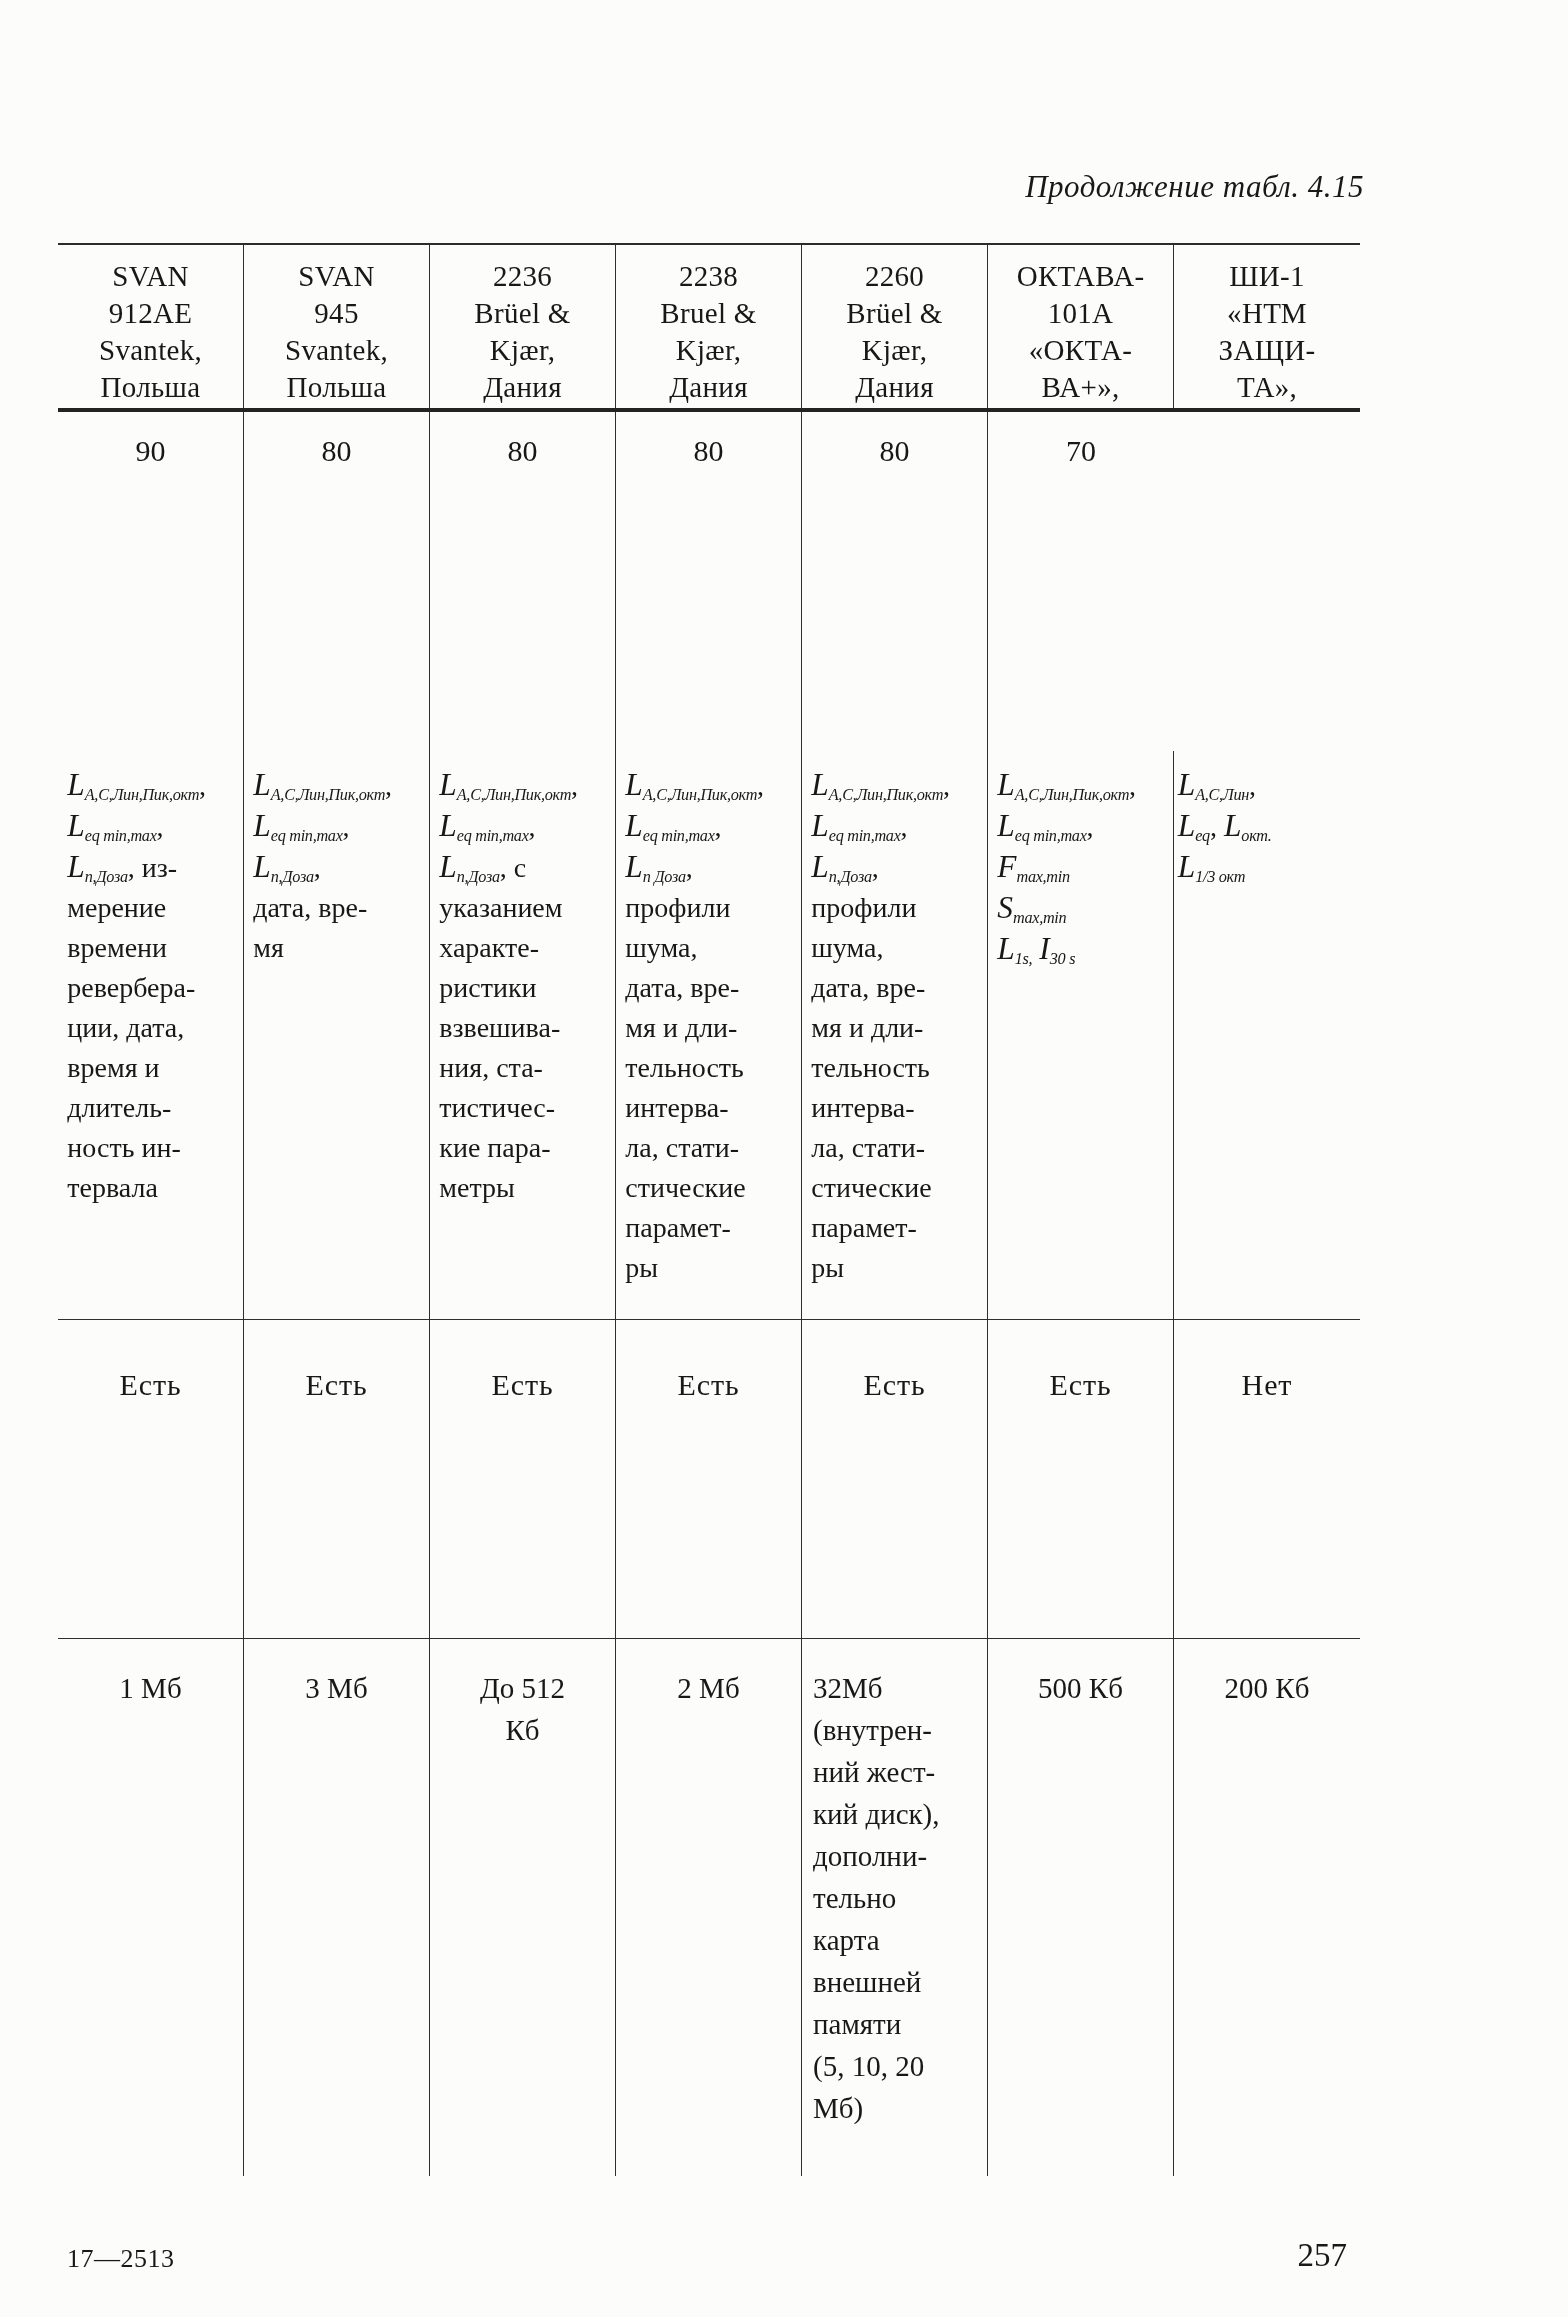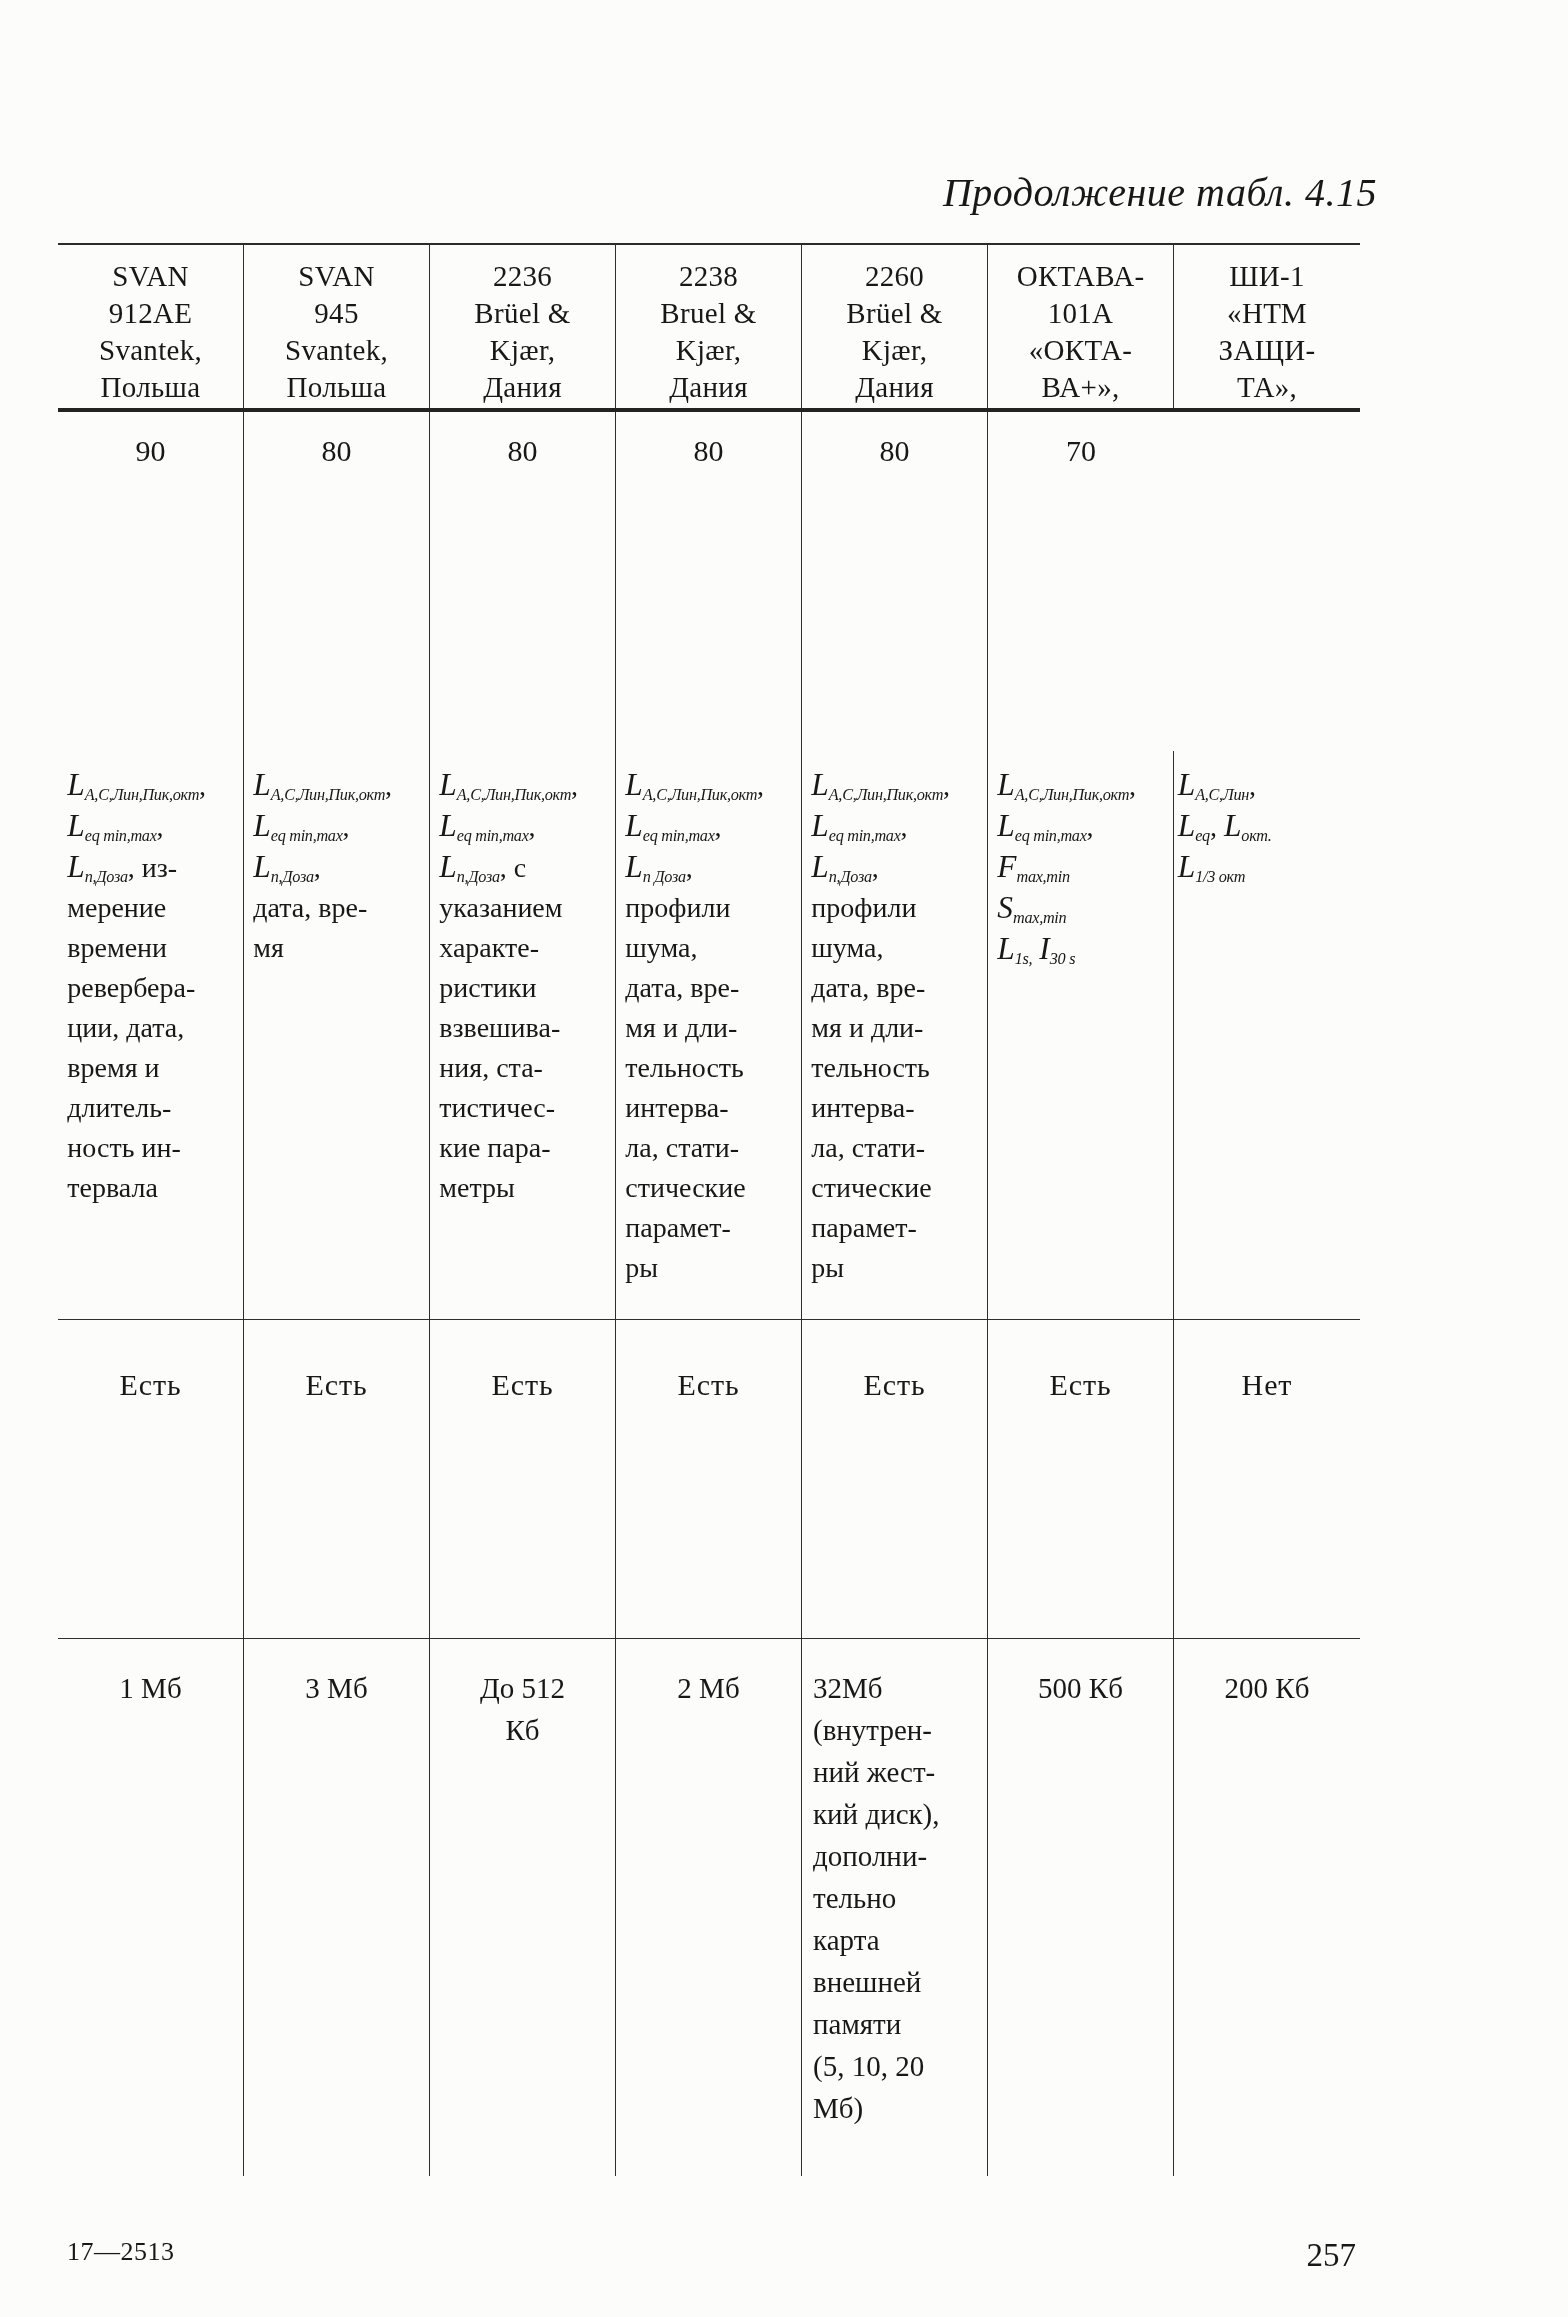--- a/index.html
+++ b/index.html
@@ -8,23 +8,23 @@
     width:1569px; height:2317px;
     background:#fcfcfa;
     color:#181818;
     font-family:"Liberation Serif","DejaVu Serif",serif;
     position:relative;
     margin:0 auto;
     overflow:hidden;
   }
   .caption {
     position:absolute;
-    top:169px; right:192px;
+    top:169px; right:205px;
     font-style:italic;
-    font-size:40px;
+    font-size:31px;
     letter-spacing:0.5px;
   }
   .tbl {
     position:absolute;
     left:58px; top:243px; width:1302px;
     border-top:2.8px solid #2b2b2b;
   }
   .row { display:grid; grid-template-columns:repeat(7,1fr); }
   .cell { border-right:1.9px solid #2e2e2e; overflow:hidden; }
   .cell:last-child { border-right:none; }
@@ -73,24 +73,24 @@
     padding-top:28px;
     text-align:center;
     font-size:29px;
     line-height:42px;
     white-space:pre-line;
   }
   .r-memory .cell.left { text-align:left; padding-left:11px; padding-right:9px; }
 
   .footer {
     position:absolute;
-    left:67px; right:213px; top:2237px;
+    left:67px; right:222px; top:2237px;
     display:flex;
     justify-content:space-between;
-    align-items:flex-start;
+    align-items:flex-end;
   }
   .sig { font-size:26px; letter-spacing:0.5px; }
   .pageno { font-size:33px; }
 </style>
 </head>
 <body>
 
 <div class="page">
 
   <div class="caption">Продолжение табл. 4.15</div>

